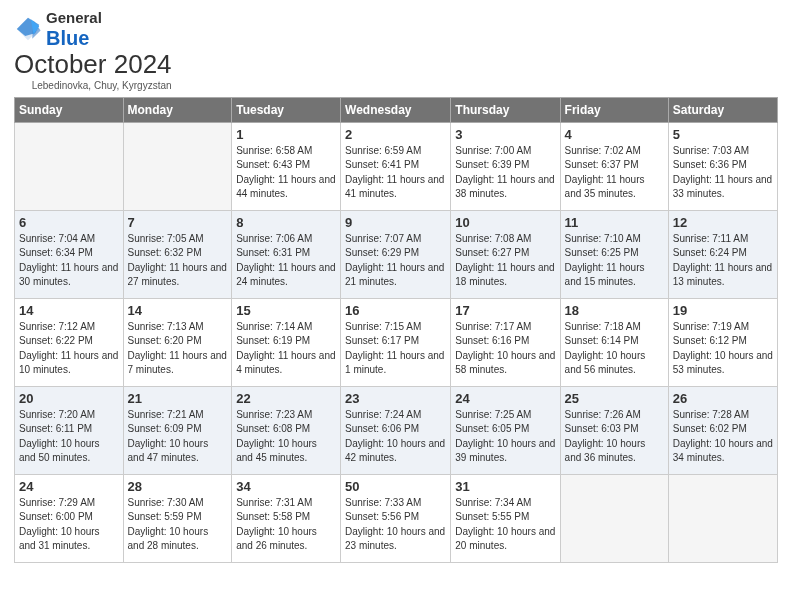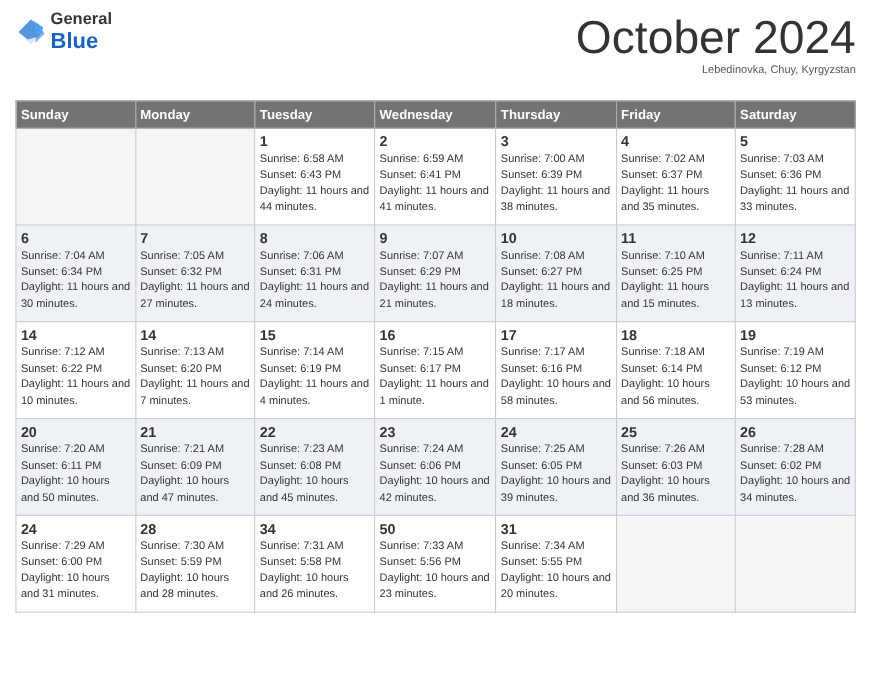--- a/index.html
+++ b/index.html
@@ -10,21 +10,22 @@
       min-height: 612px;
     }
     .container {
       width: 792px;
       padding: 10px 14px 14px 14px;
     }
     .header {
       display: flex;
       justify-content: space-between;
       align-items: flex-start;
-      margin-bottom: 22px;
+      margin-bottom: 6px;
+      flex-direction: column;
     }
     .logo {
       display: flex;
       align-items: center;
       gap: 2px;
     }
     .logo-text {
       display: flex;
       flex-direction: column;
       line-height: 1.1;
@@ -41,21 +42,21 @@
     }
     .logo-icon {
       width: 28px;
       height: 28px;
       margin-right: 2px;
     }
     .title-block {
       text-align: right;
     }
     .month-title {
-      font-size: 42px;
+      font-size: 26px;
       font-weight: normal;
       color: #333;
     }
     .location {
       font-size: 10px;
       color: #555;
     }
     .calendar {
       width: 100%;
       border-collapse: collapse;

